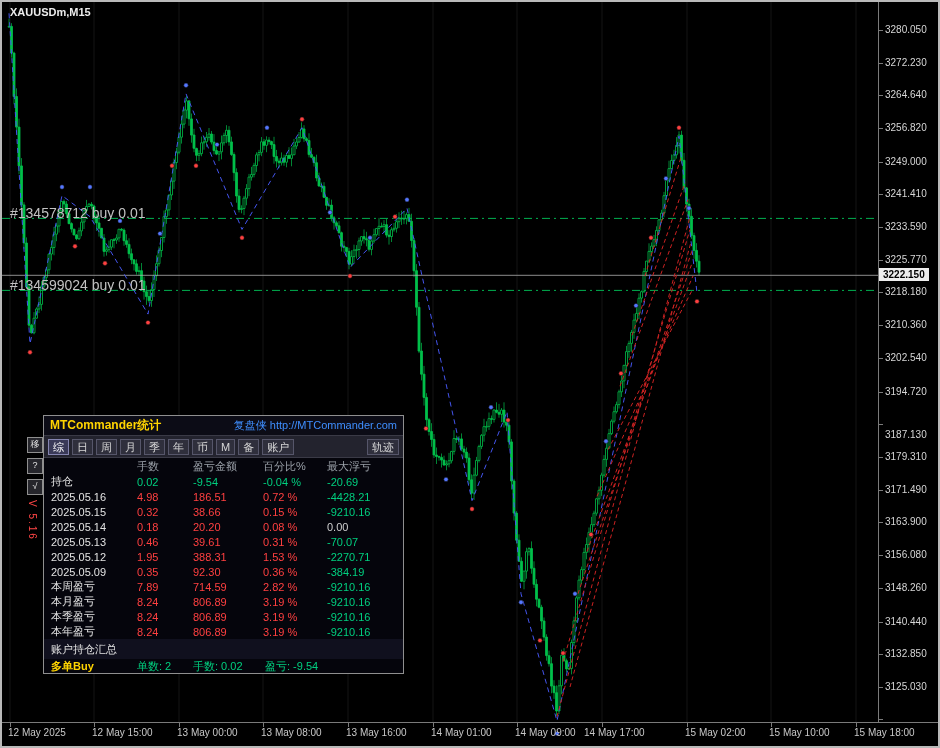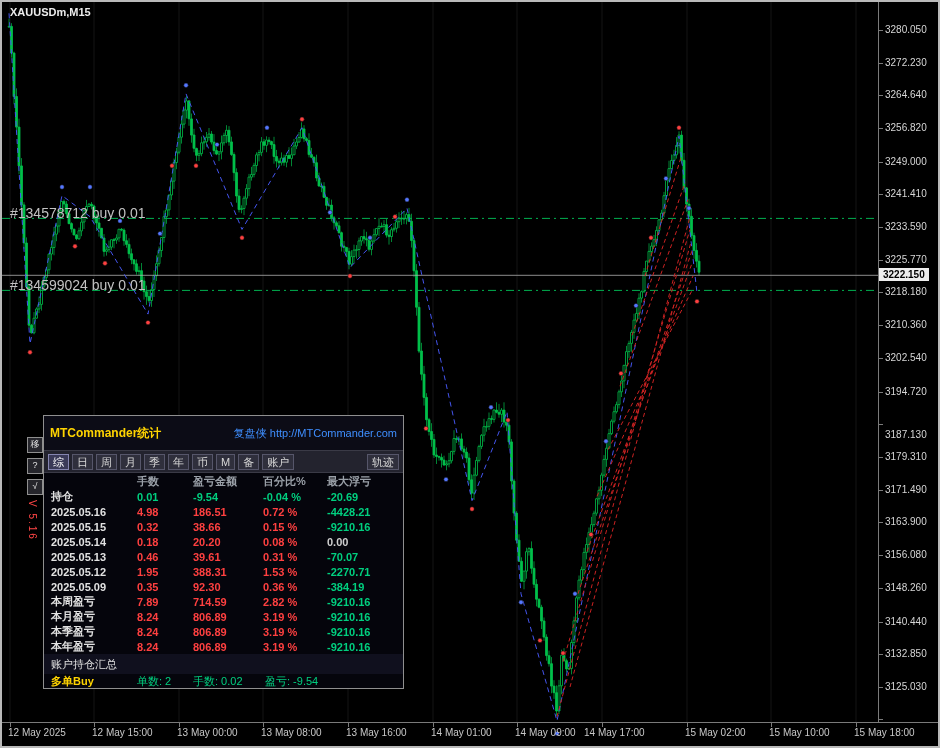--- a/index.html
+++ b/index.html
@@ -13,29 +13,29 @@
   .ptick{position:absolute;left:885px;width:52px;color:#d6d6d6;font-size:10px;z-index:5;}
   .ptick-mark{position:absolute;left:878px;width:5px;height:1px;background:#7a7a7a;z-index:5;}
   .pcur{position:absolute;left:879px;background:#ededed;color:#000;font-size:10px;font-weight:bold;
     padding:1px 4px 1px 4px;z-index:7;}
   .tlabel{position:absolute;top:727px;color:#c9c9c9;font-size:10px;white-space:nowrap;z-index:5;}
   .ttick{position:absolute;top:722px;width:1px;height:5px;background:#7a7a7a;z-index:5;}
   .trade-label{position:absolute;left:10px;color:#c2c2c2;font-size:14px;white-space:nowrap;z-index:8;}
   
   .panel{position:absolute;left:43px;top:415px;width:359px;background:#05050c;border:1px solid #8f8f8f;
     z-index:20;font-size:11px;}
-  .panel-title{display:flex;justify-content:space-between;align-items:center;height:34px;padding:0 6px;background:#0c0c16;}
+  .panel-title{display:flex;justify-content:space-between;align-items:center;height:19px;padding:0 6px;background:#0c0c16;}
   .panel-title .t{color:#ffd400;font-weight:bold;font-size:12px;}
   .panel-title .l{color:#3f8fff;font-size:11px;cursor:pointer;}
   .tabs{display:flex;align-items:center;height:21px;background:#23232e;border-top:1px solid #3a3a46;
     border-bottom:1px solid #3a3a46;padding:0 4px;gap:3px;}
   .tab{color:#d7d7d7;background:#2f2f3c;border:1px solid #56566a;padding:0 4px;font-size:11px;line-height:14px;cursor:default;}
   .tab.active{background:#3a3a58;border-color:#8585b0;color:#fff;}
   .tab-spacer{flex:1;}
-  .grid-row{display:grid;grid-template-columns:86px 56px 70px 64px 1fr;align-items:center;height:15px;padding-left:7px;font-weight:bold;}
+  .grid-row{display:grid;grid-template-columns:86px 56px 70px 64px 1fr;align-items:center;height:15px;padding-left:7px;}
   .hdr{color:#9aa0a8;height:16px;}
   .lab{color:#e2e2e2;}
   .c-r{color:#ff4040;}.c-g{color:#00cf7f;}.c-w{color:#cfcfcf;}.c-y{color:#ffd400;font-weight:bold;}
   .section-row{height:20px;display:flex;align-items:center;padding-left:7px;color:#e2e2e2;background:#10101e;}
   .sum-row{display:grid;grid-template-columns:86px 56px 72px 1fr;align-items:center;height:14px;padding-left:7px;}
   .side-btn{position:absolute;left:27px;width:14px;height:14px;background:#26262c;border:1px solid #8f8f8f;
     color:#e2e2e2;font-size:9px;line-height:13px;text-align:center;z-index:21;cursor:pointer;}
   .version{position:absolute;left:27px;top:500px;writing-mode:vertical-rl;color:#ff4545;font-size:10px;
     letter-spacing:2px;z-index:21;}
 </style>
@@ -216,21 +216,21 @@
     <div id="stats-table">
         <div class="grid-row hdr">
           <span class=""></span>
           <span class="">手数</span>
           <span class="">盈亏金额</span>
           <span class="">百分比%</span>
           <span class="">最大浮亏</span>
         </div>
         <div class="grid-row">
           <span class="lab">持仓</span>
-          <span class="c-g">0.01</span>
+          <span class="c-g">0.02</span>
           <span class="c-g">-9.54</span>
           <span class="c-g">-0.04 %</span>
           <span class="c-g">-20.69</span>
         </div>
         <div class="grid-row">
           <span class="lab">2025.05.16</span>
           <span class="c-r">4.98</span>
           <span class="c-r">186.51</span>
           <span class="c-r">0.72 %</span>
           <span class="c-g">-4428.21</span>

